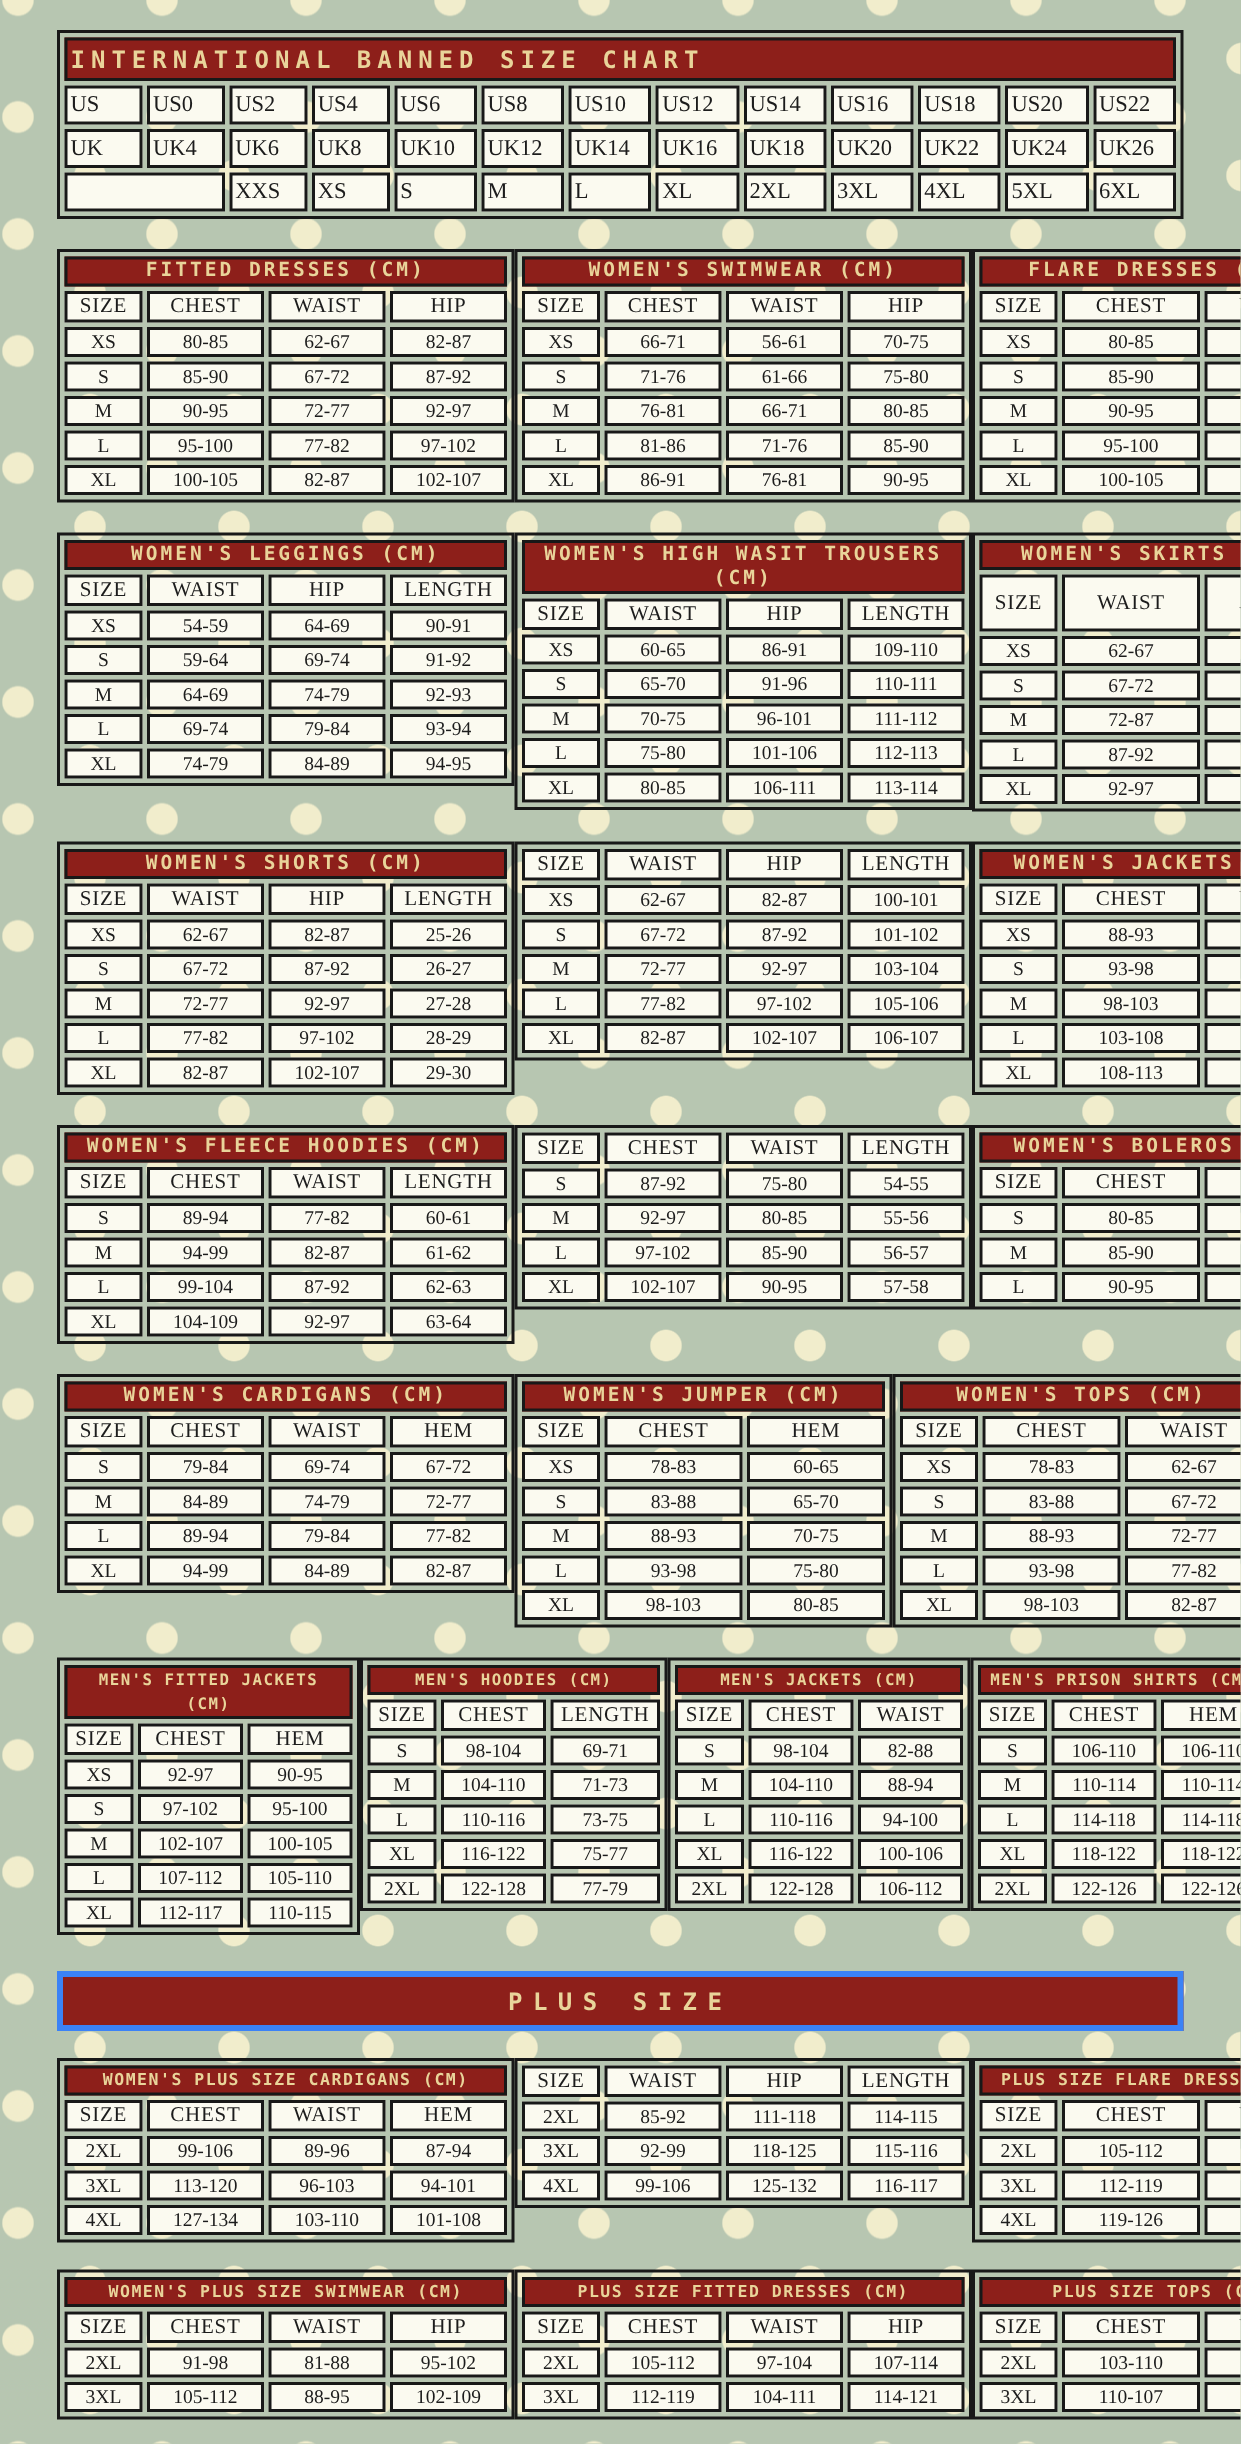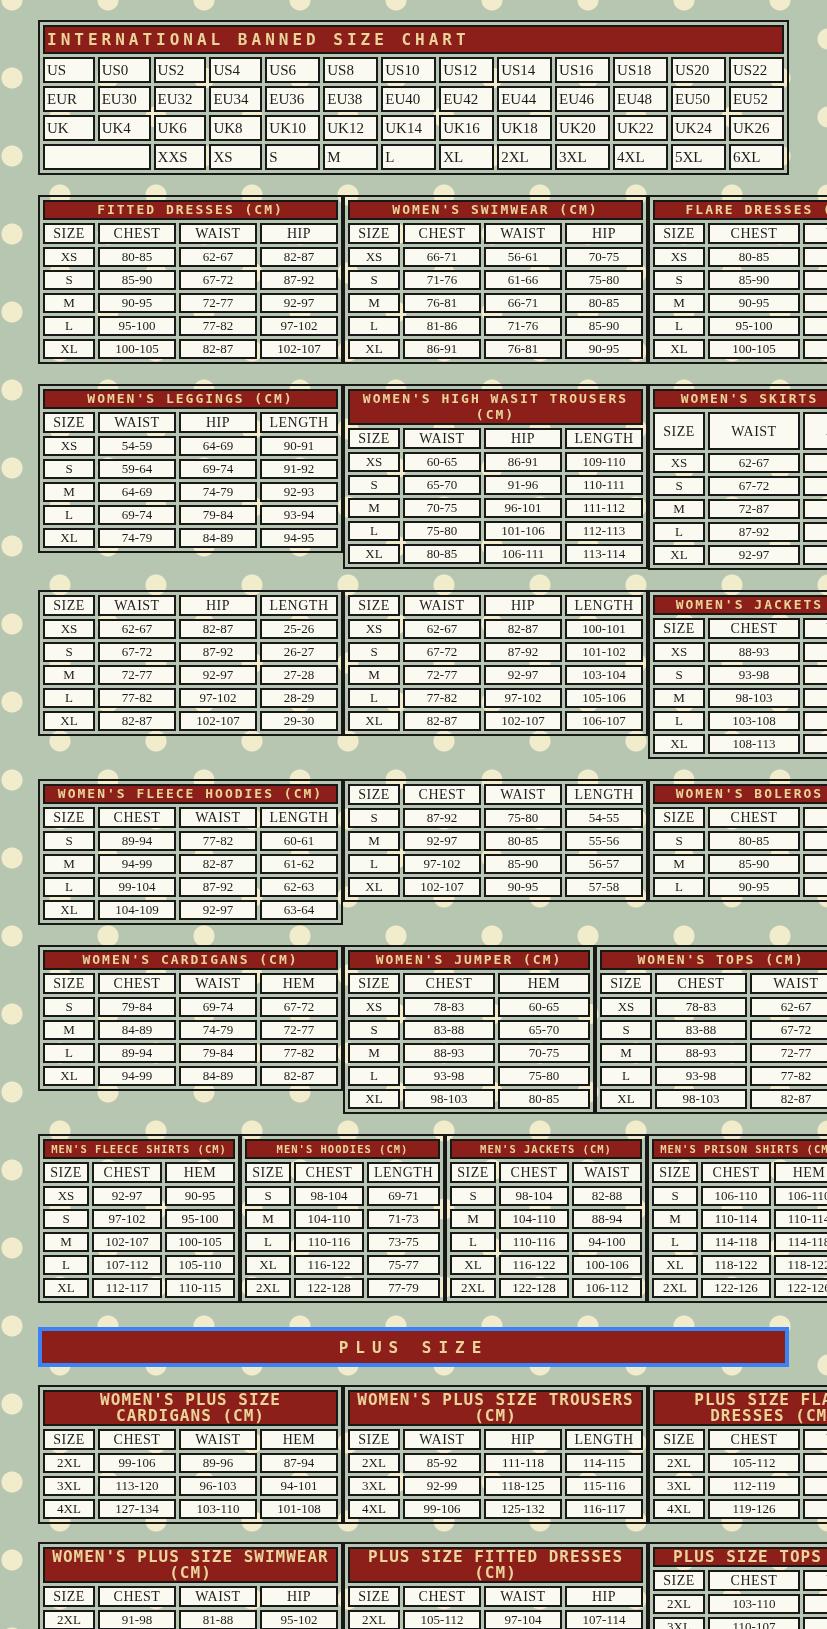--- a/index.html
+++ b/index.html
@@ -29,21 +29,21 @@
     padding:0 5px;line-height:16px;font-size:13px;}
   .tbl th.hd{font-size:14px;font-weight:400;letter-spacing:0.5px;line-height:17px;}
   .tbl td:first-child{min-width:38px;}
   .tbl.c4 td:nth-child(n+2){min-width:64px;}
   .tbl.c3 td:nth-child(n+2){min-width:78px;}
   .trow{margin:20px 38px 0;display:flex;justify-content:space-between;align-items:flex-start;}
   .prow{margin-top:18px;}
   .mrow .ttl{font-size:10.5px;letter-spacing:1px;}
   .mrow .tbl td:nth-child(n+2){min-width:56px;}
   .mrow .tbl td:first-child{min-width:32px;}
-  .prow .ttl{font-size:16px;letter-spacing:1px;}
+  .prow .ttl{font-size:11px;letter-spacing:1px;}
   .banner{
     margin:24px 38px 10px;height:32px;border:4px solid #3b82f6;background:#8d1f1a;
     display:flex;align-items:center;justify-content:center;
     font-family:"DejaVu Sans Mono", monospace;font-weight:bold;font-size:16px;
     letter-spacing:7px;color:#e9d49a;
   }
 </style>
 </head>
 <body>
 
@@ -60,35 +60,20 @@
           <td>US4</td>
           <td>US6</td>
           <td>US8</td>
           <td>US10</td>
           <td>US12</td>
           <td>US14</td>
           <td>US16</td>
           <td>US18</td>
           <td>US20</td>
           <td>US22</td>
-        </tr>
-        <tr>
-          <td>EUR</td>
-          <td>EU30</td>
-          <td>EU32</td>
-          <td>EU34</td>
-          <td>EU36</td>
-          <td>EU38</td>
-          <td>EU40</td>
-          <td>EU42</td>
-          <td>EU44</td>
-          <td>EU46</td>
-          <td>EU48</td>
-          <td>EU50</td>
-          <td>EU52</td>
         </tr>
         <tr>
           <td>UK</td>
           <td>UK4</td>
           <td>UK6</td>
           <td>UK8</td>
           <td>UK10</td>
           <td>UK12</td>
           <td>UK14</td>
           <td>UK16</td>
@@ -378,20 +363,23 @@
         </tbody>
       </table>
     </div>
 </div>
 
 <div class="trow">
   <div>
       <table class="tbl c4">
         <tbody>
           <tr>
+            <th class="ttl" colspan="4">WOMEN'S SHORTS (CM)</th>
+          </tr>
+          <tr>
             <th class="hd">SIZE</th>
             <th class="hd">WAIST</th>
             <th class="hd">HIP</th>
             <th class="hd">LENGTH</th>
           </tr>
           <tr>
             <td>XS</td>
             <td>62-67</td>
             <td>82-87</td>
             <td>25-26</td>
@@ -731,21 +719,21 @@
         </tbody>
       </table>
     </div>
 </div>
 
 <div class="trow mrow">
   <div>
       <table class="tbl c3">
         <tbody>
           <tr>
-            <th class="ttl" colspan="3">MEN'S FLEECE SHIRTS (CM)</th>
+            <th class="ttl" colspan="3">MEN'S FITTED JACKETS (CM)</th>
           </tr>
           <tr>
             <th class="hd">SIZE</th>
             <th class="hd">CHEST</th>
             <th class="hd">HEM</th>
           </tr>
           <tr>
             <td>XS</td>
             <td>92-97</td>
             <td>90-95</td>
@@ -927,23 +915,20 @@
             <td>103-110</td>
             <td>101-108</td>
           </tr>
         </tbody>
       </table>
     </div>
   <div>
       <table class="tbl c4">
         <tbody>
           <tr>
-            <th class="ttl" colspan="4">WOMEN'S PLUS SIZE TROUSERS (CM)</th>
-          </tr>
-          <tr>
             <th class="hd">SIZE</th>
             <th class="hd">WAIST</th>
             <th class="hd">HIP</th>
             <th class="hd">LENGTH</th>
           </tr>
           <tr>
             <td>2XL</td>
             <td>85-92</td>
             <td>111-118</td>
             <td>114-115</td>

